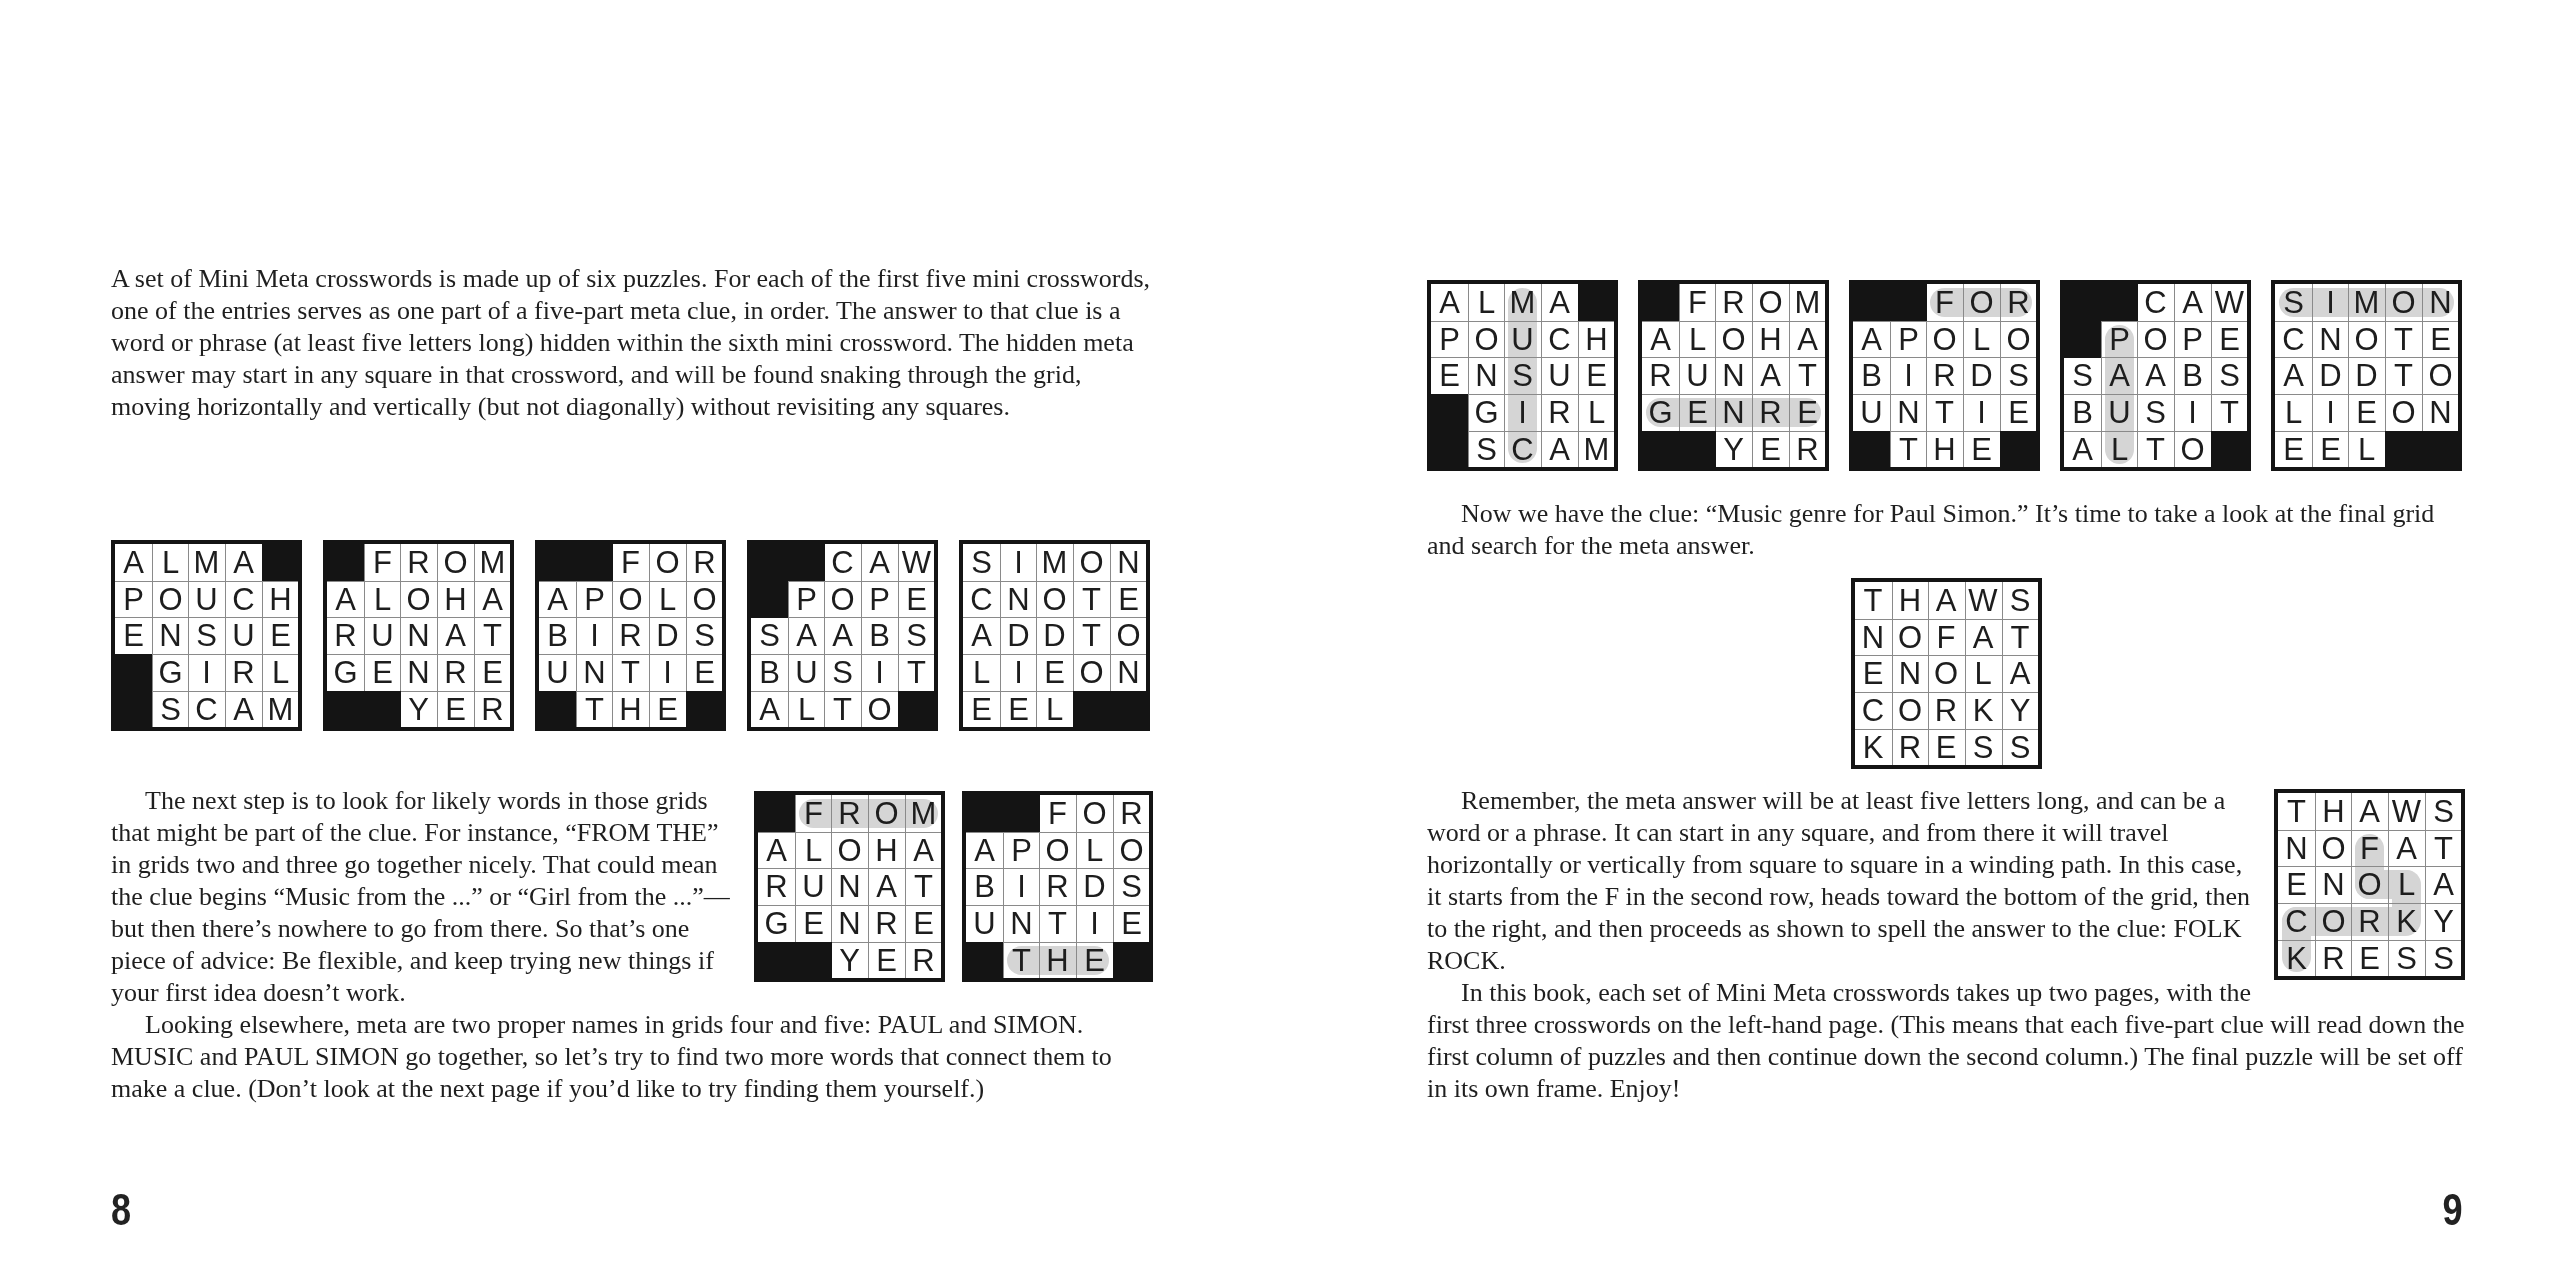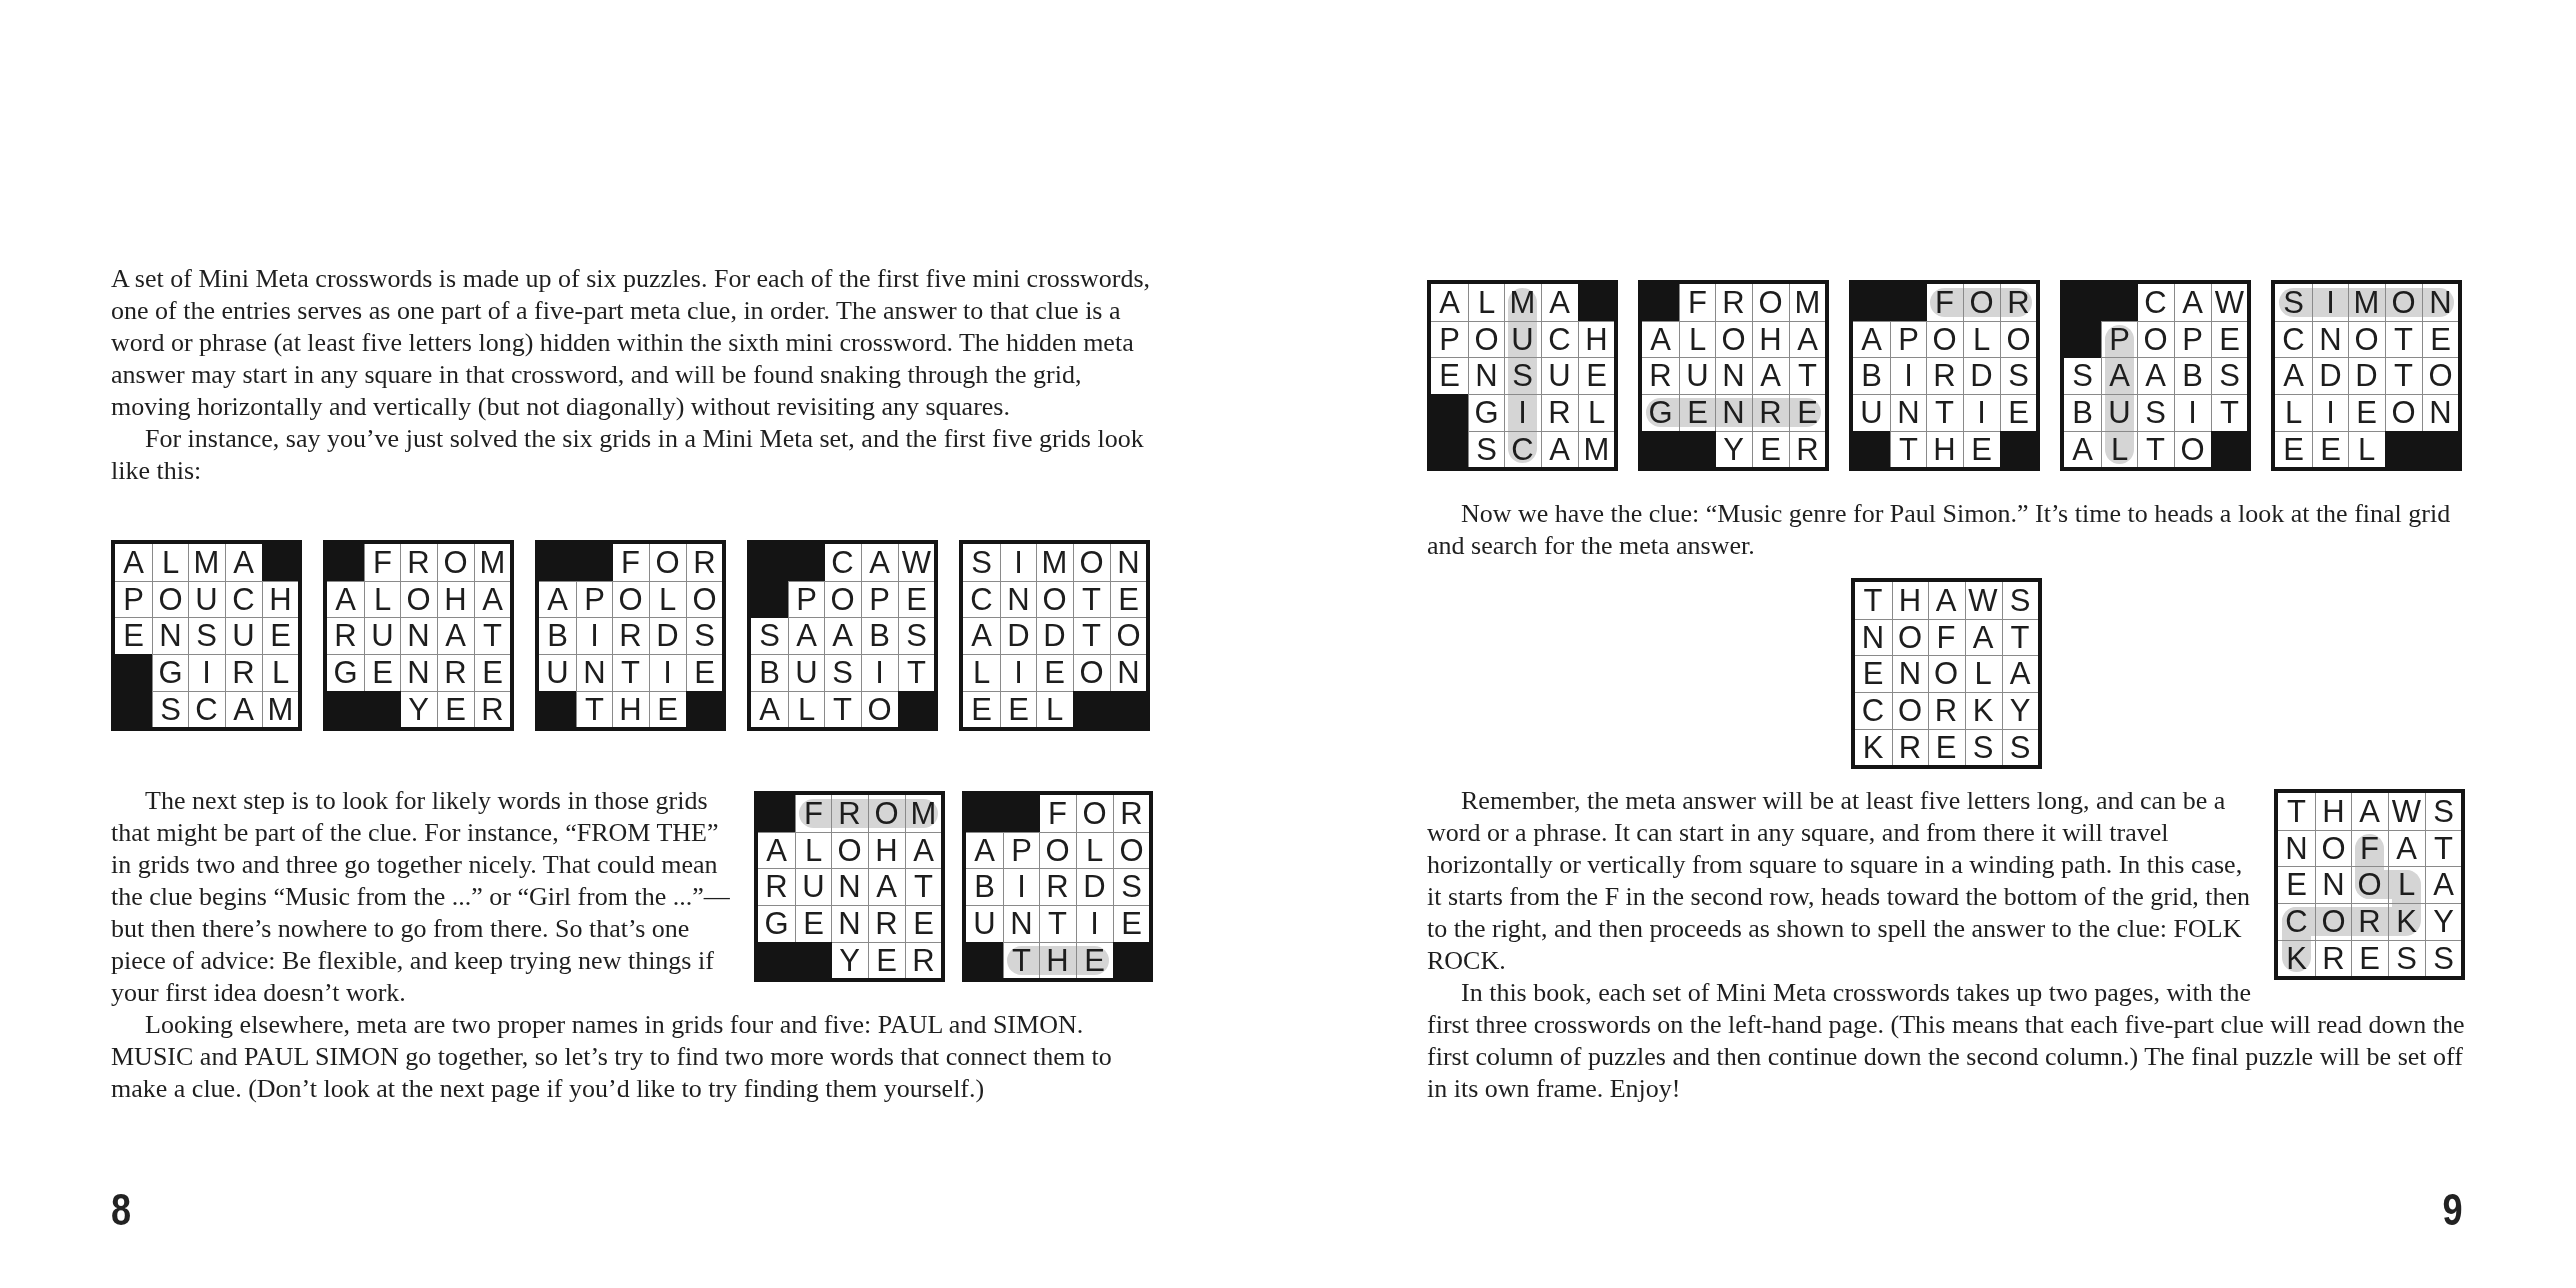--- a/index.html
+++ b/index.html
@@ -56,21 +56,20 @@
   #pn-left{left:111px;transform:scaleX(.82);transform-origin:0 50%;}
   #pn-right{right:114px;transform:scaleX(.82);transform-origin:100% 50%;}
 </style>
 </head>
 <body>
 
 <section class="page" id="page-left">
 
   <div class="intro-block bodytext">
     <p>A set of Mini Meta crosswords is made up of six puzzles. For each of the first five mini crosswords, one of the entries serves as one part of a five-part meta clue, in order. The answer to that clue is a word or phrase (at least five letters long) hidden within the sixth mini crossword. The hidden meta answer may start in any square in that crossword, and will be found snaking through the grid, moving horizontally and vertically (but not diagonally) without revisiting any squares.</p>
-    <p class="ind">For instance, say you’ve just solved the six grids in a Mini Meta set, and the first five grids look like this:</p>
   </div>
 
   <div class="grid-row" id="left-row">
       <div class="xgrid">
         <div class="gl" style="left: 37px; top: 0px; width: 1px; height: 183px; background: rgb(138, 138, 138);"></div>
         <div class="gl" style="left: 0px; top: 37px; width: 183px; height: 1px; background: rgb(138, 138, 138);"></div>
         <div class="gl" style="left: 73px; top: 0px; width: 1px; height: 183px; background: rgb(138, 138, 138);"></div>
         <div class="gl" style="left: 0px; top: 73px; width: 183px; height: 1px; background: rgb(138, 138, 138);"></div>
         <div class="gl" style="left: 110px; top: 0px; width: 1px; height: 183px; background: rgb(138, 138, 138);"></div>
         <div class="gl" style="left: 0px; top: 110px; width: 183px; height: 1px; background: rgb(138, 138, 138);"></div>
@@ -504,21 +503,21 @@
         <div class="lt" style="left: 147px; top: 110px;">N</div>
         <div class="lt" style="left: 0px; top: 147px;">E</div>
         <div class="lt" style="left: 37px; top: 147px;">E</div>
         <div class="lt" style="left: 73px; top: 147px;">L</div>
         <div class="blk" style="left: 110px; top: 147px; background: rgb(20, 20, 20);"></div>
         <div class="blk" style="left: 147px; top: 147px; background: rgb(20, 20, 20);"></div>
       </div>
     </div>
 
   <div class="clue-block bodytext">
-    <p class="ind">Now we have the clue: “Music genre for Paul Simon.” It’s time to heads a look at the final grid and search for the meta answer.</p>
+    <p class="ind">Now we have the clue: “Music genre for Paul Simon.” It’s time to take a look at the final grid and search for the meta answer.</p>
   </div>
 
   <div id="final-plain">
       <div class="xgrid">
         <div class="gl" style="left: 37px; top: 0px; width: 1px; height: 183px; background: rgb(138, 138, 138);"></div>
         <div class="gl" style="left: 0px; top: 37px; width: 183px; height: 1px; background: rgb(138, 138, 138);"></div>
         <div class="gl" style="left: 73px; top: 0px; width: 1px; height: 183px; background: rgb(138, 138, 138);"></div>
         <div class="gl" style="left: 0px; top: 73px; width: 183px; height: 1px; background: rgb(138, 138, 138);"></div>
         <div class="gl" style="left: 110px; top: 0px; width: 1px; height: 183px; background: rgb(138, 138, 138);"></div>
         <div class="gl" style="left: 0px; top: 110px; width: 183px; height: 1px; background: rgb(138, 138, 138);"></div>

